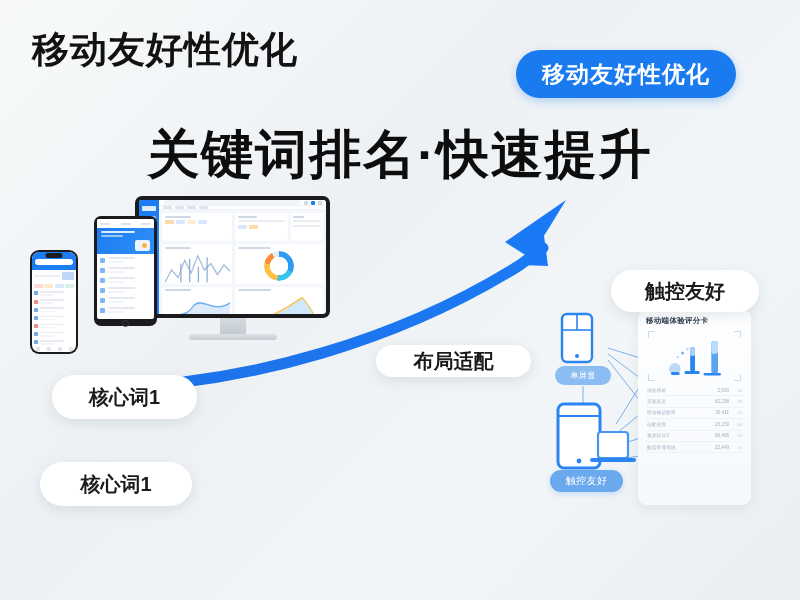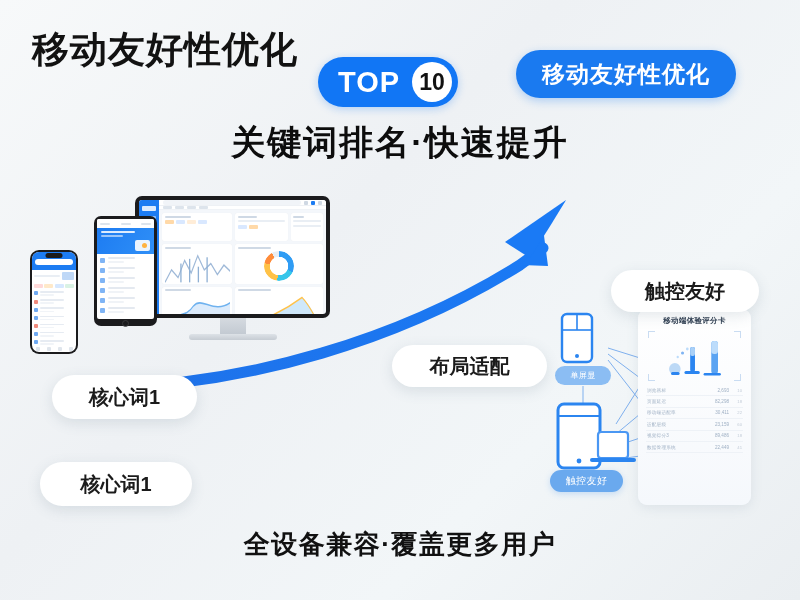--- a/index.html
+++ b/index.html
@@ -38,21 +38,21 @@
     position:absolute; left:516px; top:50px;
     height:48px; padding:0 26px;
     display:flex; align-items:center;
     background:#1a7af0; border-radius:25px;
     color:#fff; font-size:23px; font-weight:bold; letter-spacing:1px;
     box-shadow:0 3px 10px rgba(26,122,240,.3);
   }
   .hdr-sub {
     position:absolute; left:0; right:0; top:120px;
     text-align:center;
-    font-size:34px; font-weight:bold; color:#0d0d0d;
+    font-size:52px; font-weight:bold; color:#0d0d0d;
     letter-spacing:2px;
   }
 
   
   .devices { position:absolute; left:22px; top:188px; width:300px; height:200px; }
 
   .monitor { position:absolute; left:113px; top:8px; width:195px; }
   .mon-screen {
     width:195px; height:122px; background:#1b1b1d;
     border-radius:7px; padding:4px;
@@ -134,32 +134,32 @@
   
   .pill {
     position:absolute; display:flex; align-items:center; justify-content:center;
     background:#fff; border-radius:24px;
     font-size:20px; font-weight:bold; color:#1b1b1b;
     box-shadow:0 4px 14px rgba(90,110,130,.16);
   }
   .pill.p-k1  { left:52px;  top:375px; width:145px; height:44px; }
   .pill.p-k2  { left:196px; top:418px; width:148px; height:44px; }
   .pill.p-k3  { left:40px;  top:462px; width:152px; height:44px; }
-  .pill.p-lay { left:392px; top:345px; width:155px; height:42px; }
+  .pill.p-lay { left:376px; top:345px; width:155px; height:32px; }
   .pill.p-tch { left:611px; top:270px; width:148px; height:42px; }
 
   
   .mini { position:absolute; left:548px; top:306px; width:205px; height:205px; }
   .mini-card {
     position:absolute; left:90px; top:3px; width:113px; height:196px;
     background:linear-gradient(180deg,#ffffff,#f5f8fc);
     border-radius:9px; box-shadow:0 3px 12px rgba(100,120,145,.13);
     padding:7px 8px;
   }
-  .mini-title { font-size:7.5px; font-weight:bold; color:#2c3b4e; text-align:center; letter-spacing:.3px; }
+  .mini-title { font-size:7.5px; font-weight:bold; color:#2c3b4e; text-align:left; letter-spacing:.3px; }
   .mini-chart {
     position:relative; height:50px; margin:5px 2px 4px;
   }
   .crn { position:absolute; width:7px; height:7px; border-color:#c9dcf2; border-style:solid; border-width:0; }
   .crn.tl { left:0; top:0; border-left-width:1px; border-top-width:1px; }
   .crn.tr { right:0; top:0; border-right-width:1px; border-top-width:1px; }
   .crn.bl { left:0; bottom:0; border-left-width:1px; border-bottom-width:1px; }
   .crn.br { right:0; bottom:0; border-right-width:1px; border-bottom-width:1px; }
   .mini-rows { margin-top:2px; }
   .mini-row { display:flex; align-items:center; gap:4px; padding:2.7px 1px; border-bottom:1px solid #eef2f7; }
@@ -180,24 +180,20 @@
     color:#111; letter-spacing:1.5px;
   }
 </style>
 </head>
 <body>
 
 <div class="stage">
 
   <div class="hdr-title">移动友好性优化</div>
 
-  <div class="top-badge">
-    <span class="tword">TOP</span>
-    <span class="tnum">10</span>
-  </div>
 
   <div class="hdr-pill">移动友好性优化</div>
 
   <div class="hdr-sub">关键词排名·快速提升</div>
 
   <svg class="arrow" viewBox="0 0 800 260">
     <defs>
       <linearGradient id="ag" x1="0" y1="1" x2="1" y2="0">
         <stop offset="0" stop-color="#1e72ea"></stop>
         <stop offset="1" stop-color="#1a7af5"></stop>
@@ -522,15 +518,14 @@
         </div>
       </div>
     </div>
   </div>
 
   <div class="pill p-tch">触控友好</div>
   <div class="pill p-lay">布局适配</div>
   <div class="pill p-k1">核心词1</div>
   <div class="pill p-k3">核心词1</div>
 
-  <div class="footer">全设备兼容·覆盖更多用户</div>
 
 </div>
 
 </body></html>

